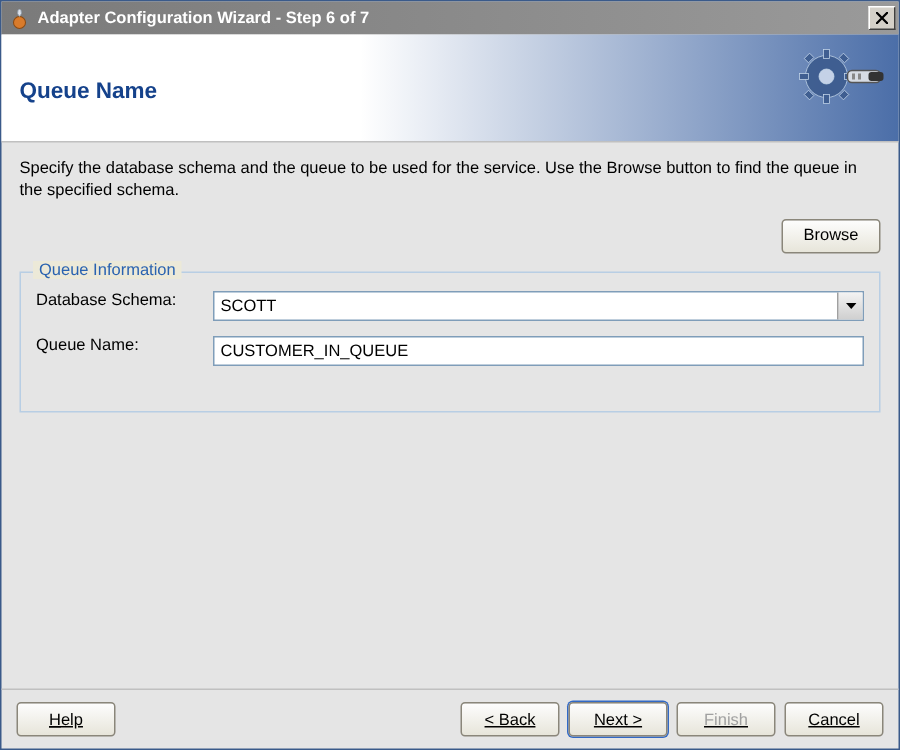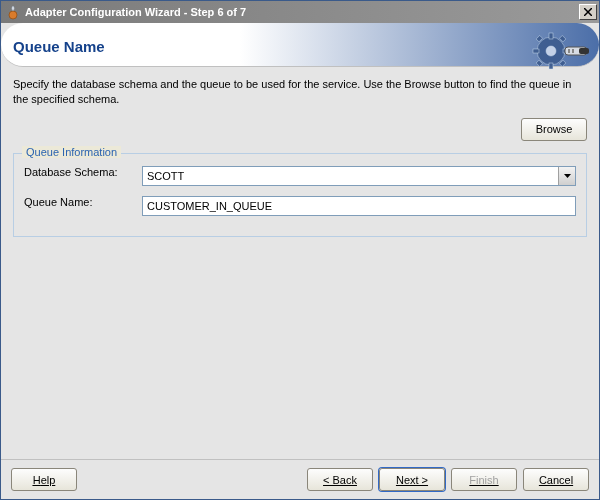--- a/index.html
+++ b/index.html
@@ -29,25 +29,25 @@
   .titlebar .winbtn {
     width: 18px; height: 16px;
     background: #d4d0c8;
     border: 1px solid #fff;
     border-right-color: #404040; border-bottom-color: #404040;
     margin: 0 2px; display: flex; align-items: center; justify-content: center;
     color: #000; font-family: Arial; font-size: 10px; font-weight: bold;
     cursor: default;
   }
   .banner {
-    height: 44px;
+    height: 72px;
     background: linear-gradient(to right, #ffffff 0%, #ffffff 40%, #4b6ea8 100%);
     border-bottom: 1px solid #c0c0c0;
     position: relative;
-    display: flex; align-items: center; border-radius: 25px;
+    display: flex; align-items: center;
   }
   .banner .page-title {
     font-size: 15px; font-weight: bold;
     color: #15428b;
     padding-left: 12px;
     padding-top: 4px;
   }
   .banner .gear {
     position: absolute; right: 8px; top: 2px;
   }
@@ -58,21 +58,21 @@
     overflow: hidden;
   }
   .instructions {
     color: #000; line-height: 1.4; margin-bottom: 10px;
   }
   .browse-row {
     display: flex; justify-content: flex-end; margin-bottom: 6px;
   }
   .groupbox {
     border: 1px solid #b8cee4;
-    padding: 12px 10px 20px 10px;
+    padding: 12px 10px 30px 10px;
     position: relative;
     margin-top: 6px;
   }
   .groupbox .legend {
     position: absolute;
     top: -8px; left: 8px;
     background: #ece9d8;
     padding: 0 4px;
     color: #2a63b0;
   }

